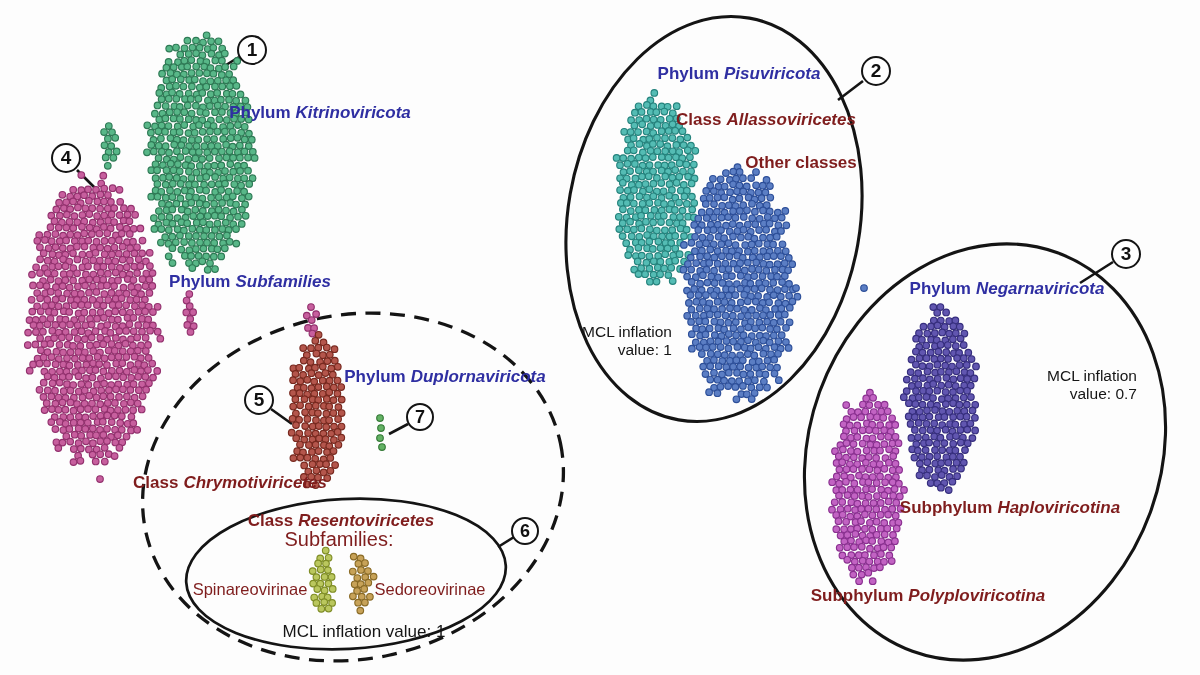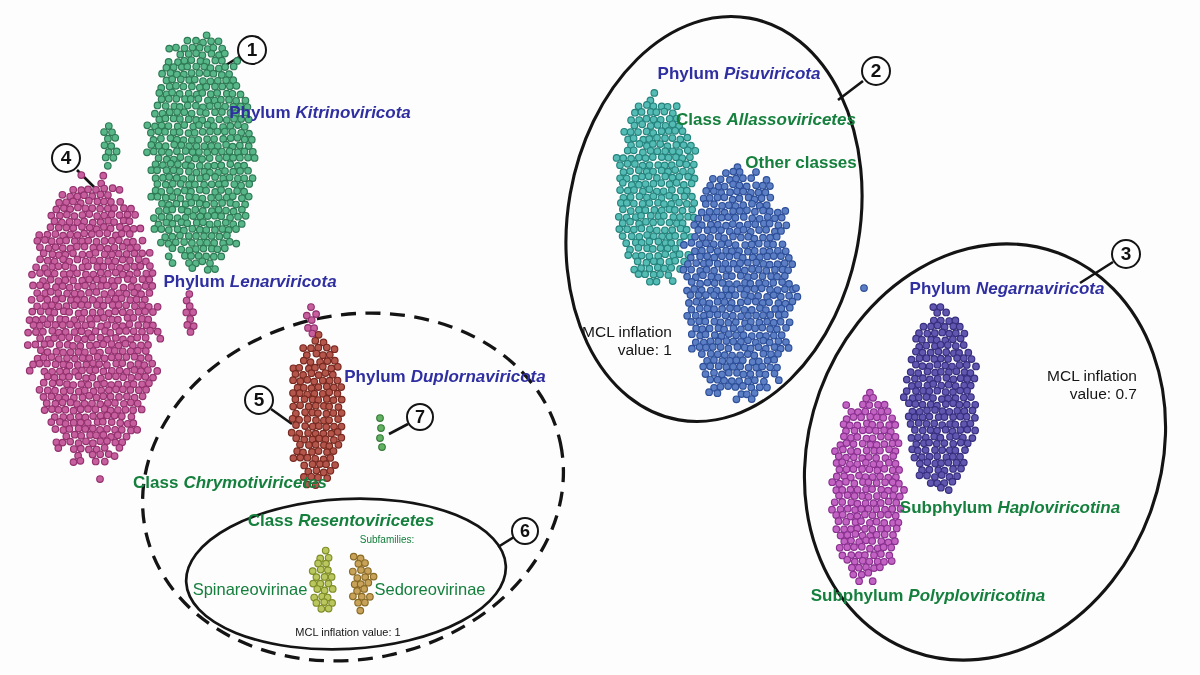--- a/index.html
+++ b/index.html
@@ -1,24 +1,24 @@
 <!DOCTYPE html>
 <html><head>
 <meta charset="utf-8">
 <style>
   html,body{margin:0;padding:0;background:#e8e8e8;}
   .stage{position:relative;width:1200px;height:675px;background:#fdfdfd;overflow:hidden;
          font-family:"Liberation Sans", sans-serif;}
   svg.layer{position:absolute;left:0;top:0;}
   .lbl{position:absolute;transform:translate(-50%,-50%);white-space:nowrap;
-       font-weight:bold;font-size:17px;color:#15803d;}
+       font-weight:bold;font-size:17px;color:#7f1d1d;}
   .lbl .pre{margin-right:5px;text-align:right;}
   .lbl .sci{font-style:italic;}
   .lbl.navy{color:#2f2fa2;}
-  .lbl.reg{font-weight:400;font-size:10px;margin-left:48px;}
+  .lbl.reg{font-weight:400;font-size:20px;}
   .lbl.ital{font-weight:400;font-size:16.5px;}
   .mcl{position:absolute;transform:translate(-50%,-50%);text-align:right;
        font-size:15.5px;font-weight:400;color:#151515;line-height:1.13;white-space:nowrap;}
   .badge{position:absolute;width:30px;height:30px;box-sizing:border-box;
          border:2.6px solid #141414;border-radius:50%;background:#fff;
          display:flex;align-items:center;justify-content:center;
          font-weight:bold;font-size:19px;color:#111;}
   .badge.sm{width:28px;height:28px;font-size:18px;}
 </style>
 </head>
@@ -2374,21 +2374,21 @@
   <div class="badge" style="left:1111px;top:239px">3</div>
   <div class="badge" style="left:51px;top:143px">4</div>
   <div class="badge" style="left:244px;top:385px">5</div>
   <div class="badge sm" style="left:511px;top:517px">6</div>
   <div class="badge sm" style="left:406px;top:403px">7</div>
 
   <div class="lbl navy" style="left:320px;top:113px">
     <span class="pre">Phylum</span><span class="sci">Kitrinoviricota</span>
   </div>
   <div class="lbl navy" style="left:250px;top:282px">
-    <span class="pre">Phylum</span><span class="sci">Lenarviricota</span>
+    <span class="pre">Phylum</span><span class="sci">Subfamilies</span>
   </div>
   <div class="lbl navy" style="left:445px;top:377px">
     <span class="pre">Phylum</span><span class="sci">Duplornaviricota</span>
   </div>
   <div class="lbl navy" style="left:739px;top:74px">
     <span class="pre">Phylum</span><span class="sci">Pisuviricota</span>
   </div>
   <div class="lbl navy" style="left:1007px;top:289px">
     <span class="pre">Phylum</span><span class="sci">Negarnaviricota</span>
   </div>
@@ -2414,15 +2414,15 @@
   </div>
 
   <div class="mcl" style="left:627px;top:340px">
     <div>MCL inflation</div>
     <div>value: 1</div>
   </div>
   <div class="mcl" style="left:1092px;top:384px">
     <div>MCL inflation</div>
     <div>value: 0.7</div>
   </div>
-  <div class="mcl" style="left:348px;top:632px;font-size:11px">MCL inflation value: 1</div>
+  <div class="mcl" style="left:364px;top:632px;font-size:17px">MCL inflation value: 1</div>
 
 </div>
 
 </body></html>

